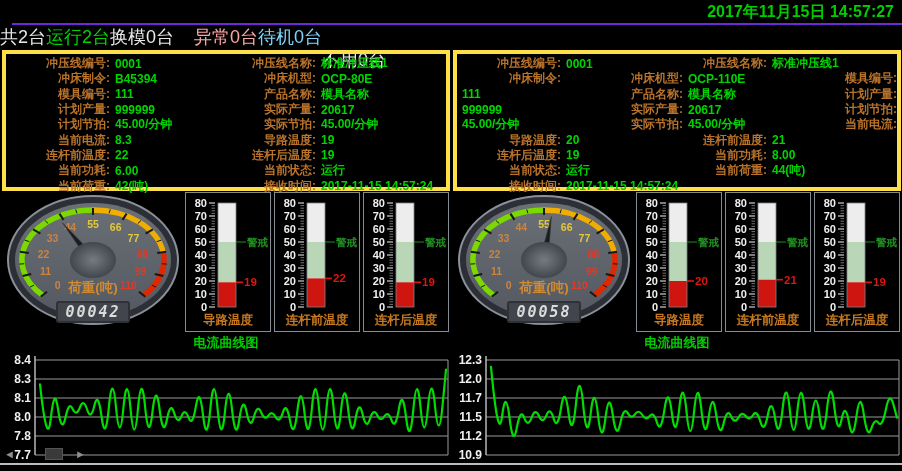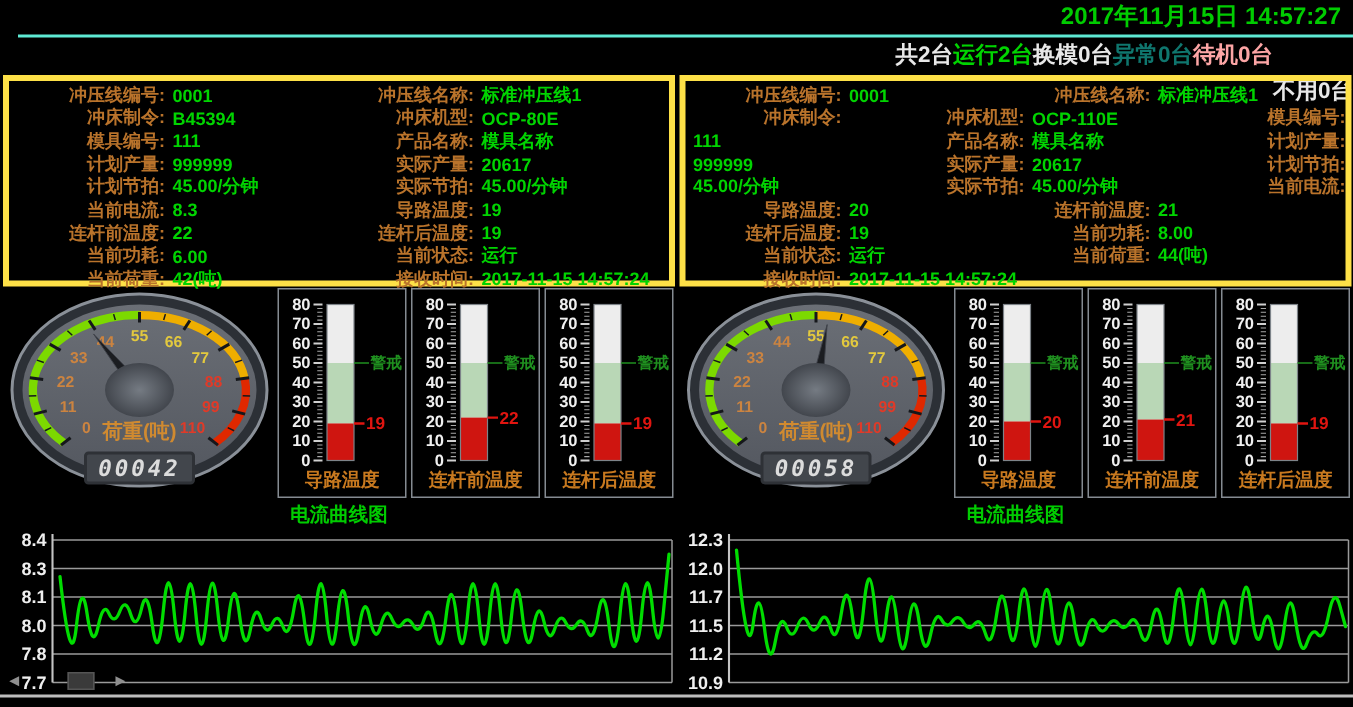--- a/index.html
+++ b/index.html
@@ -1,24 +1,24 @@
 <!DOCTYPE html>
 <html><head>
 <meta charset="utf-8">
 <style>
   html,body{margin:0;padding:0;background:#000;}
   .screen{position:relative;width:902px;height:471px;background:#000;overflow:hidden;
           font-family:"Liberation Sans","DejaVu Sans",sans-serif;}
   
-  .topbar{height:23px;border-bottom:2px solid #5eead4;margin-left:12px;}
+  .topbar{height:23px;border-bottom:2px solid #6d28d9;margin-left:12px;}
   .datetime{display:block;text-align:right;padding-right:8px;line-height:23px;
             color:#00cc00;font-weight:bold;font-size:16px;white-space:nowrap;}
   
-  .statusbar{height:23px;display:flex;justify-content:flex-end;align-items:center;
-             font-size:15px;font-weight:bold;}
+  .statusbar{height:23px;display:flex;justify-content:flex-start;align-items:center;
+             font-size:18px;font-weight:normal;}
   
   .main{display:flex;}
   .machine{width:451px;box-sizing:border-box;padding:2px 1px 0 2px;}
   .info-box{border:4px solid #fde047;height:141px;box-sizing:border-box;display:grid;
             grid-template-columns:104px 122px 84px 1fr;grid-auto-rows:15.3px;
             align-items:center;font-size:12px;font-weight:bold;padding-top:2px;}
   .il{color:#b9732b;text-align:right;white-space:nowrap;}
   .iv{color:#00d400;padding-left:5px;white-space:nowrap;}
   
   .meters{height:142px;display:flex;margin-top:1px;}
@@ -44,22 +44,22 @@
 
 <div class="screen">
   <div class="topbar">
     <span class="datetime">2017年11月15日 14:57:27</span>
   </div>
 
   <div class="statusbar">
       <span style="color: rgb(232, 232, 232);">共2台</span>
       <span style="color: rgb(0, 212, 0);">运行2台</span>
       <span style="color: rgb(232, 232, 232);">换模0台</span>
-      <span style="color: #0f766e;">异常0台</span>
-      <span style="color: #fca5a5;">待机0台</span>
+      <span style="color: #fca5a5; margin-left: 20px;">异常0台</span>
+      <span style="color: #7dd3fc;">待机0台</span>
       <span style="color: rgb(232, 232, 232); margin-top: 47px;">不用0台</span>
     </div>
 
   <div class="main">
     <section class="machine">
       <div class="info-box">
           <span class="il">冲压线编号:</span>
           <span class="iv">0001</span>
           <span class="il">冲压线名称:</span>
           <span class="iv">标准冲压线1</span>

